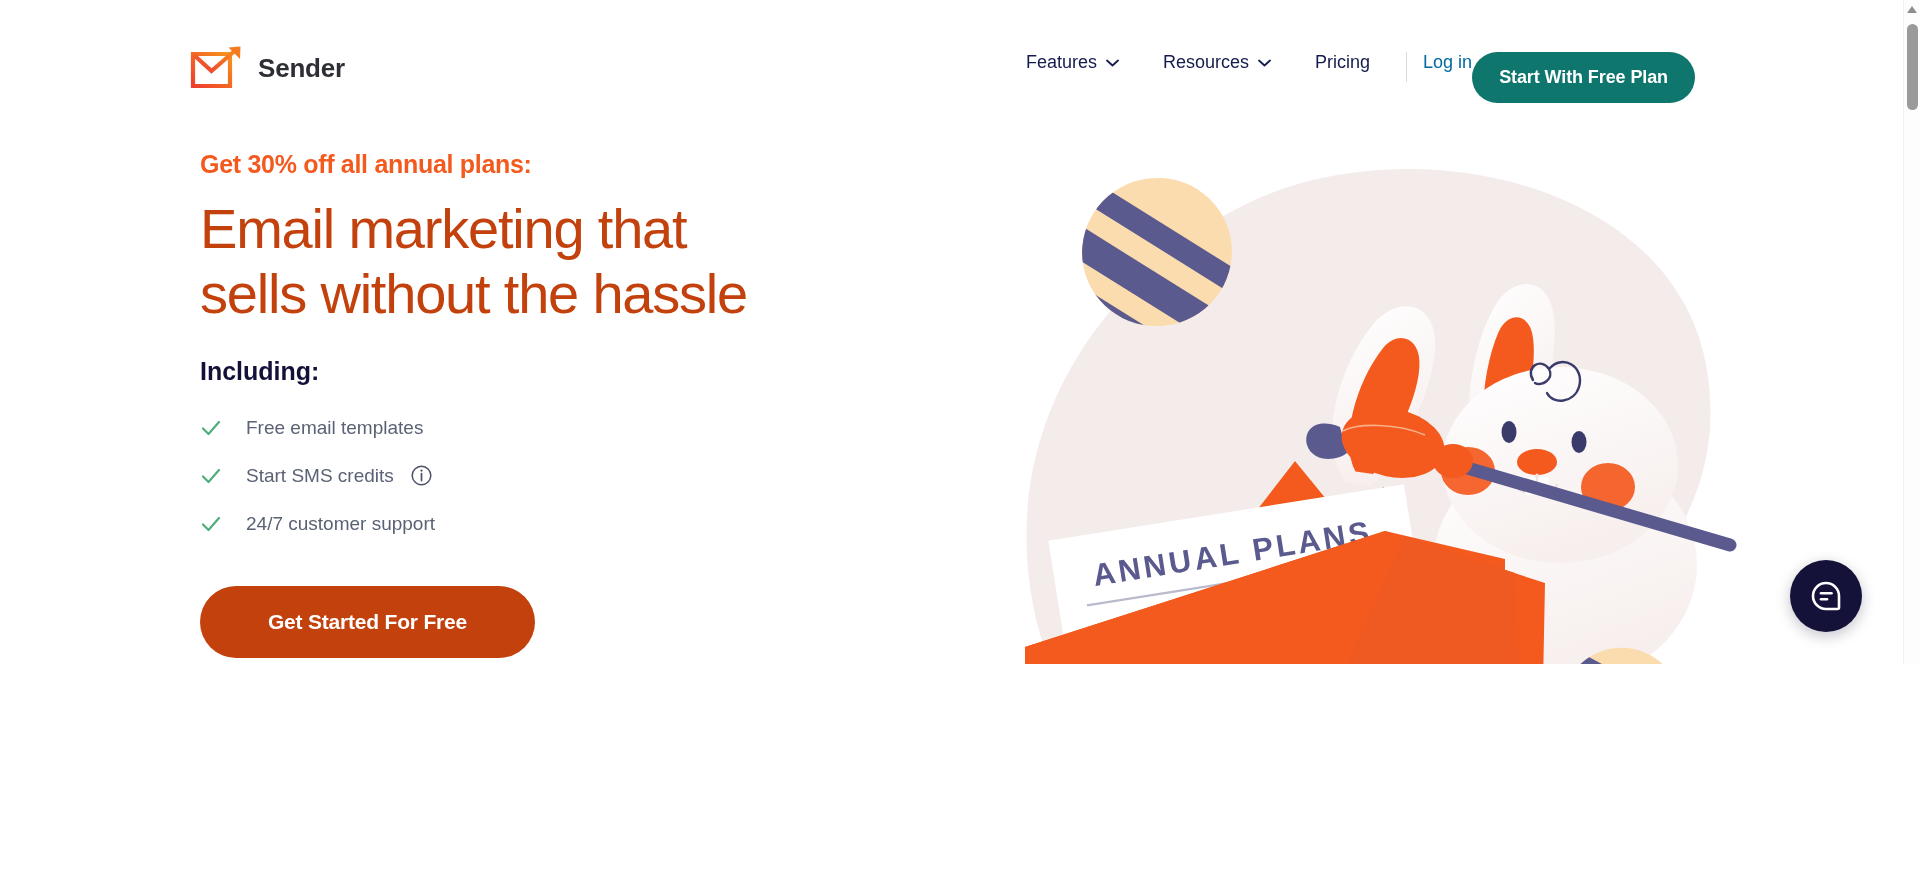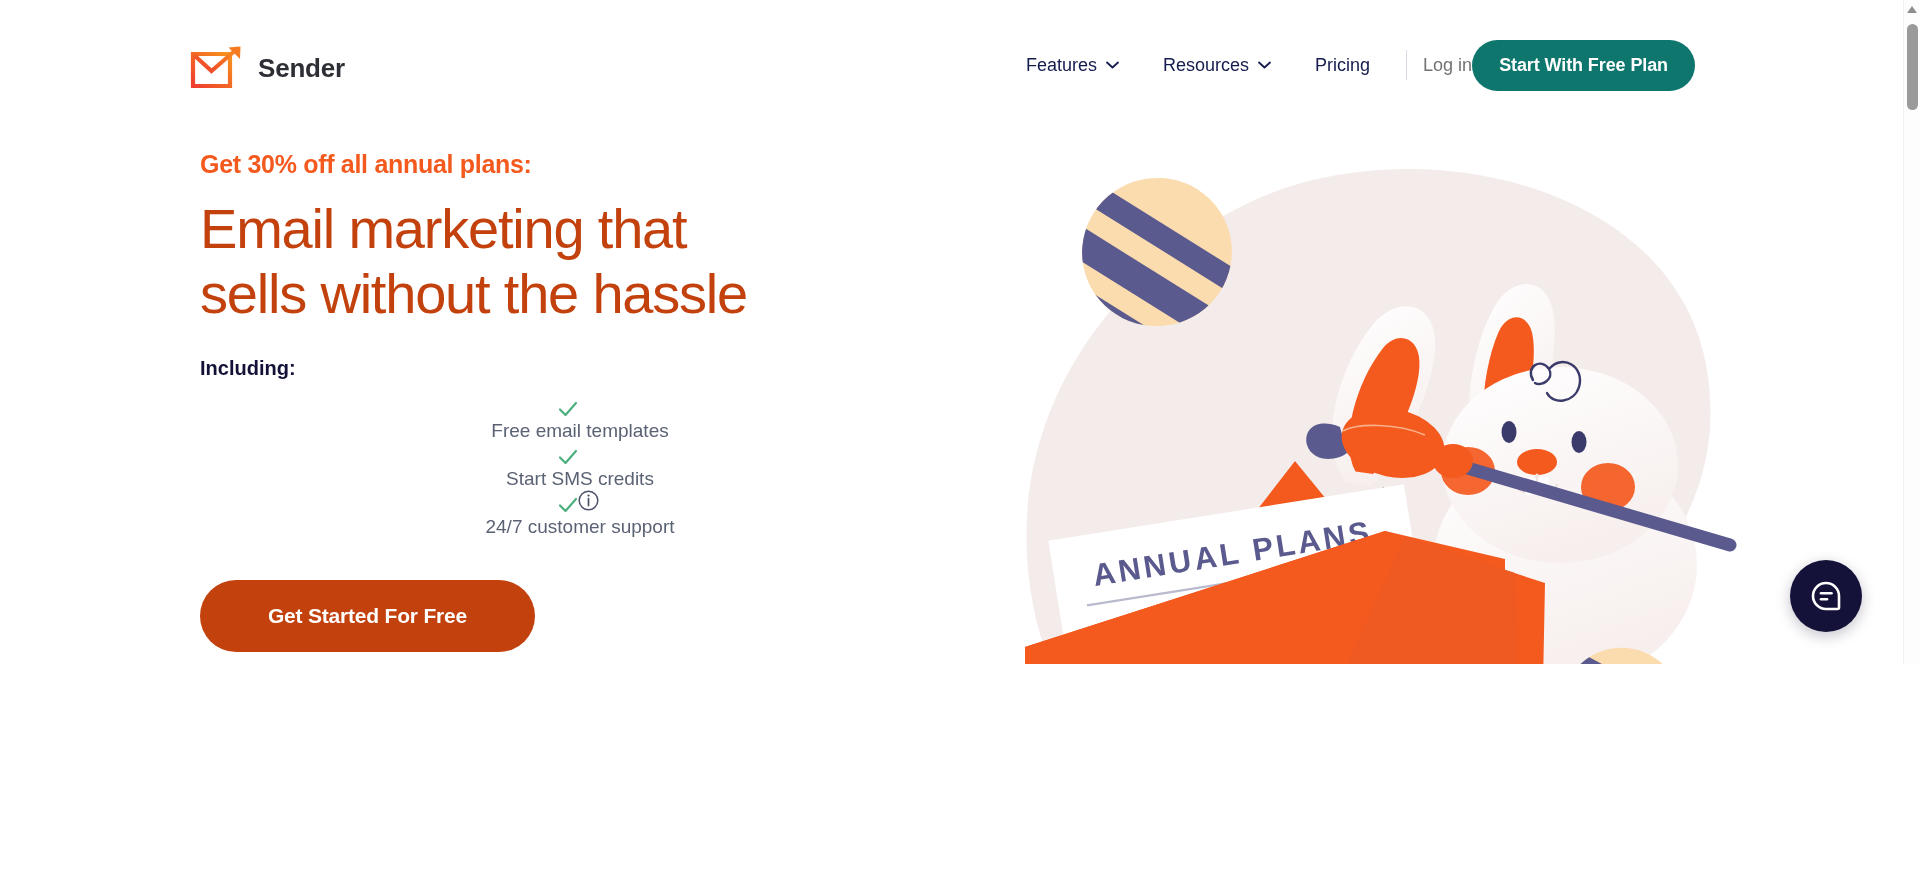--- a/index.html
+++ b/index.html
@@ -31,36 +31,36 @@
     text-decoration: none;
   }
   .brand-logo { width: 54px; height: 46px; display: block; }
   .brand-name {
     font-size: 26px; font-weight: 600; color: #2d2f35;
     letter-spacing: -0.2px;
   }
 
   .nav {
     position: absolute;
-    right: 208px; top: 44px;
-    display: flex; align-items: center; gap: 0px;
+    right: 208px; top: 52px;
+    display: flex; align-items: flex-start; gap: 0px;
     height: 42px;
   }
   .nav-link {
     display: flex; align-items: center; gap: 9px;
     font-size: 18px; color: #141b4d;
     padding: 0 22px; cursor: pointer;
     white-space: nowrap;
   }
   .chev { width: 13px; height: 8px; display: block; }
   .nav-sep {
     width: 1px; height: 30px; background: #d8dbe4; margin: 0 16px 0 14px;
   }
   .login-link {
-    font-size: 18px; color: #737373; cursor: pointer; white-space: nowrap;
+    font-size: 18px; color: #0369a1; cursor: pointer; white-space: nowrap;
   }
   .cta-header {
     background: #0f766e; color: #ffffff;
     border: none; border-radius: 40px;
     height: 51px; padding: 0 27px;
     font-size: 18px; font-weight: 700;
     font-family: "Liberation Sans", sans-serif;
     cursor: pointer; white-space: nowrap;
     letter-spacing: -0.1px;
   }
@@ -75,28 +75,28 @@
     font-size: 25px; font-weight: 700; color: #f4591e;
     letter-spacing: -0.3px;
     margin-bottom: 18px;
   }
   .headline {
     font-size: 56px; font-weight: 400; color: #c2410c;
     line-height: 1.16; letter-spacing: -1.2px;
     margin-bottom: 30px;
   }
   .including {
-    font-size: 20px; font-weight: 700; color: #131138;
+    font-size: 25px; font-weight: 700; color: #131138;
     margin-bottom: 18px;
   }
   .feature-list { list-style: none; margin-bottom: 38px; }
   .feature-item {
     display: flex; align-items: center;
     height: 48px;
-    font-size: 19px; color: #5a6274; flex-direction: column;
+    font-size: 19px; color: #5a6274;
   }
   .check { width: 22px; height: 22px; margin-right: 24px; flex: none; }
   .info-icon {
     width: 21px; height: 21px; margin-left: 17px; flex: none; cursor: pointer;
   }
   .cta-main {
     background: #c2410c; color: #ffffff;
     border: none; border-radius: 50px;
     width: 335px; height: 72px;
     font-size: 21px; font-weight: 700;

